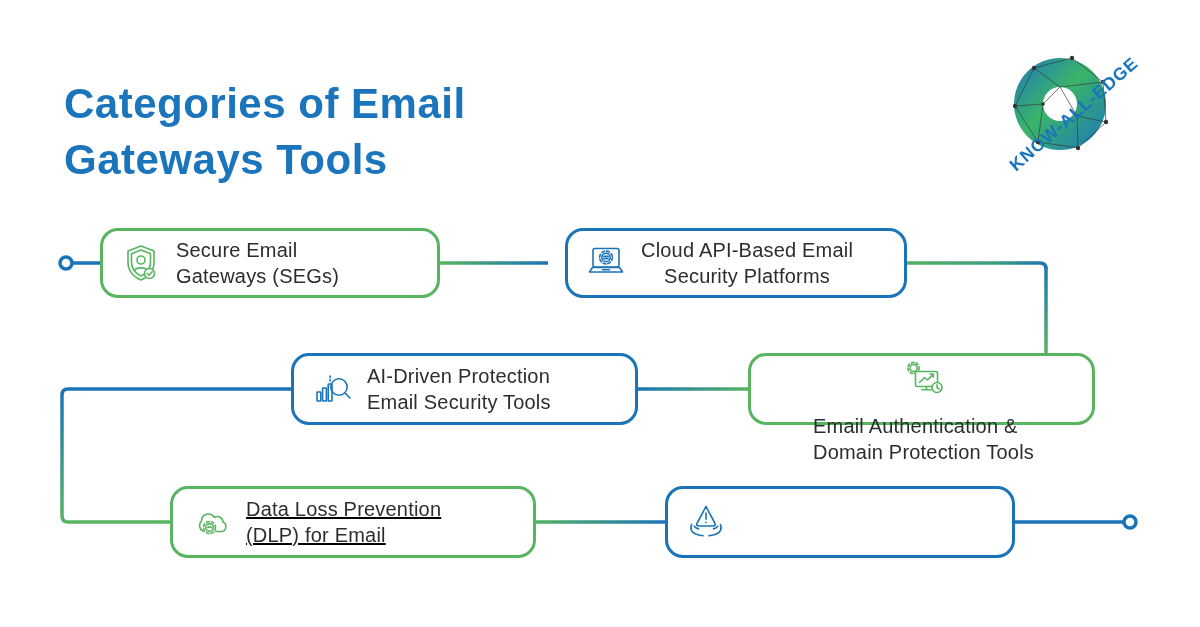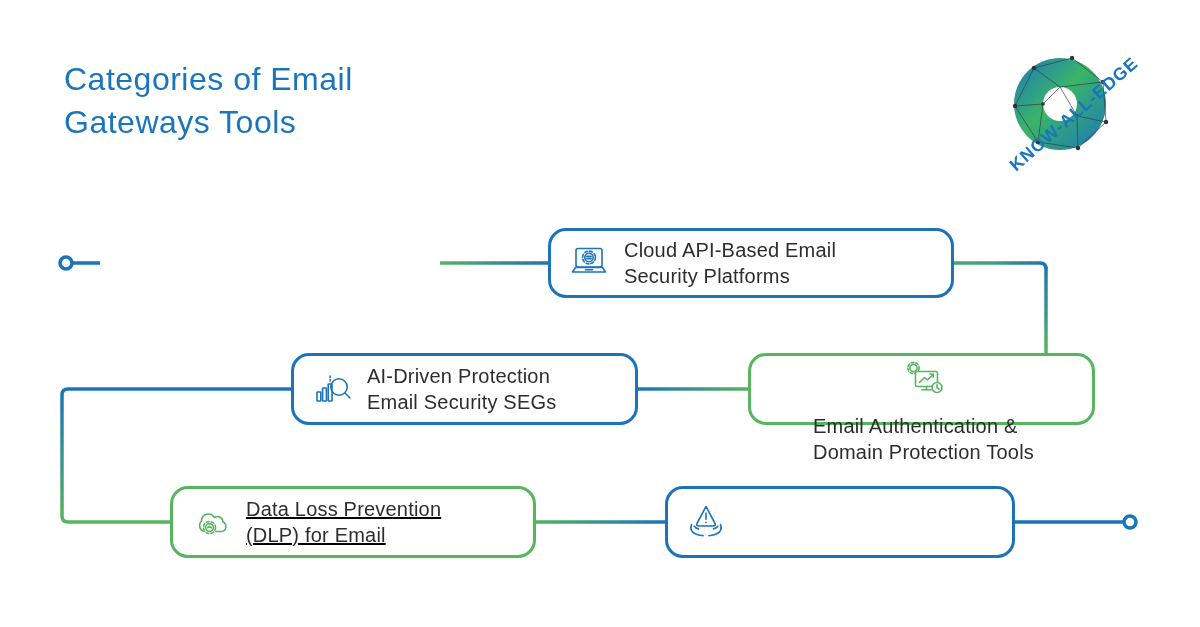--- a/index.html
+++ b/index.html
@@ -8,38 +8,38 @@
     --title:#1b75bc;
     --ink:#2d2d2d;
   }
   html,body{margin:0;padding:0;background:#fff;}
   #canvas{
     position:relative;width:1200px;height:627px;background:#ffffff;overflow:hidden;
     font-family:"Liberation Sans",sans-serif;
   }
   #connectors{position:absolute;left:0;top:0;z-index:1;}
   .title{
-    position:absolute;left:64px;top:58px;z-index:2;
-    font-size:32px;font-weight:400;color:var(--title);
+    position:absolute;left:64px;top:76px;z-index:2;
+    font-size:42px;font-weight:700;color:var(--title);
     line-height:1.33;letter-spacing:0.5px;
   }
   .logo{position:absolute;left:1000px;top:42px;width:180px;height:145px;z-index:2;}
   .node{
     position:absolute;z-index:2;background:#fff;border-radius:18px;
     display:flex;align-items:center;gap:13px;
     padding:0 12px 0 16px;box-sizing:border-box;
   }
   .node.green{border:3.5px solid var(--green);}
   .node.blue{border:3.5px solid var(--blue);}
   .node-label{font-size:20px;color:var(--ink);line-height:1.3;letter-spacing:0.2px;}
   .node-icon{flex:0 0 44px;width:44px;height:44px;}
   .icon-green{color:var(--green);}
   .icon-blue{color:var(--blue);}
   .n1{left:100px;top:228px;width:340px;height:70px;}
-  .n2{left:548px;top:228px;width:406px;height:70px;}
+  .n2{left:565px;top:228px;width:342px;height:70px;text-align:center;}
   .n3{left:291px;top:353px;width:347px;height:72px;}
   .n4{left:748px;top:353px;width:347px;height:72px;flex-direction:column;}
   .n5{left:170px;top:486px;width:366px;height:72px;text-decoration:underline;}
   .n6{left:665px;top:486px;width:350px;height:72px;}
 </style>
 </head>
 <body>
 
 <div id="canvas">
 
@@ -120,20 +120,34 @@
           <circle cx="78" cy="106" r="2.2"></circle>
           <circle cx="38" cy="100" r="2.2"></circle>
         <circle cx="15" cy="64" r="2.2"></circle>
           <circle cx="43" cy="62" r="1.8"></circle>
           <circle cx="77" cy="74" r="1.8"></circle>
       </g>
     </g>
     <text x="16" y="130" transform="rotate(-41 16 130)" font-family="Liberation Sans, sans-serif" font-size="17.5" font-weight="bold" letter-spacing="1" fill="#1b75bc">KNOW-ALL-EDGE</text>
   </svg>
 
+  <div class="node green n1">
+    <svg class="node-icon icon-green" viewBox="0 0 44 44" fill="none" stroke="currentColor" stroke-width="1.6" stroke-linecap="round" stroke-linejoin="round">
+      <path d="M22 5 L35 10 V21 C35 30 29 36 22 39 C15 36 9 30 9 21 V10 Z"></path>
+      <path d="M22 9 L31.5 12.7 V21 C31.5 27.6 27.3 32.4 22 35 C16.7 32.4 12.5 27.6 12.5 21 V12.7 Z"></path>
+      <circle cx="22" cy="19" r="4"></circle>
+      <path d="M15.5 29.5 C17 26 27 26 28.5 29.5"></path>
+      <circle cx="30.5" cy="32.5" r="5" fill="#fff"></circle>
+      <path d="M28.3 32.5 l1.7 1.7 l3.1-3.4"></path>
+    </svg>
+    <div class="node-label">
+      <div>Secure Email</div>
+      <div>Gateways (SEGs)</div>
+    </div>
+  </div>
 
   <div class="node blue n2">
     <svg class="node-icon icon-blue" viewBox="0 0 44 44" fill="none" stroke="currentColor" stroke-width="1.6" stroke-linecap="round" stroke-linejoin="round">
       <rect x="9" y="7.5" width="26" height="18.5" rx="2"></rect>
       <path d="M5.5 31 H38.5 L35.5 26.5 H8.5 Z"></path>
       <path d="M18.5 28.8 h7"></path>
       <circle cx="22" cy="16.5" r="6.4" stroke-dasharray="2.8 2.2"></circle>
       <circle cx="22" cy="16.5" r="4.2"></circle>
       <path d="M19.8 15.4 h4.4 M19.8 17.6 h4.4"></path>
     </svg>
@@ -147,21 +161,21 @@
     <svg class="node-icon icon-blue" viewBox="0 0 44 44" fill="none" stroke="currentColor" stroke-width="1.6" stroke-linecap="round" stroke-linejoin="round">
       <rect x="7" y="25" width="3.8" height="9" rx="0.5"></rect>
       <rect x="12.6" y="21" width="3.8" height="13" rx="0.5"></rect>
       <rect x="18.2" y="17" width="3.8" height="17" rx="0.5"></rect>
       <path d="M20.1 9 v5" stroke-dasharray="1.6 2"></path>
       <circle cx="29" cy="20" r="8.2"></circle>
       <path d="M34.8 25.8 L40 31"></path>
     </svg>
     <div class="node-label">
       <div>AI-Driven Protection</div>
-      <div>Email Security SEGs</div>
+      <div>Email Security Tools</div>
     </div>
   </div>
 
   <div class="node green n4">
     <svg class="node-icon icon-green" viewBox="0 0 44 44" fill="none" stroke="currentColor" stroke-width="1.6" stroke-linecap="round" stroke-linejoin="round">
       <circle cx="11.5" cy="12" r="5.6" stroke-dasharray="2.6 2.1"></circle>
       <circle cx="11.5" cy="12" r="3.6"></circle>
       <rect x="13.5" y="15.5" width="22" height="15" rx="1.5" fill="#fff"></rect>
       <path d="M17.5 26.5 l5-5 3 2.5 5.5-5.5"></path>
       <path d="M28 18 h3.2 v3.2"></path>

